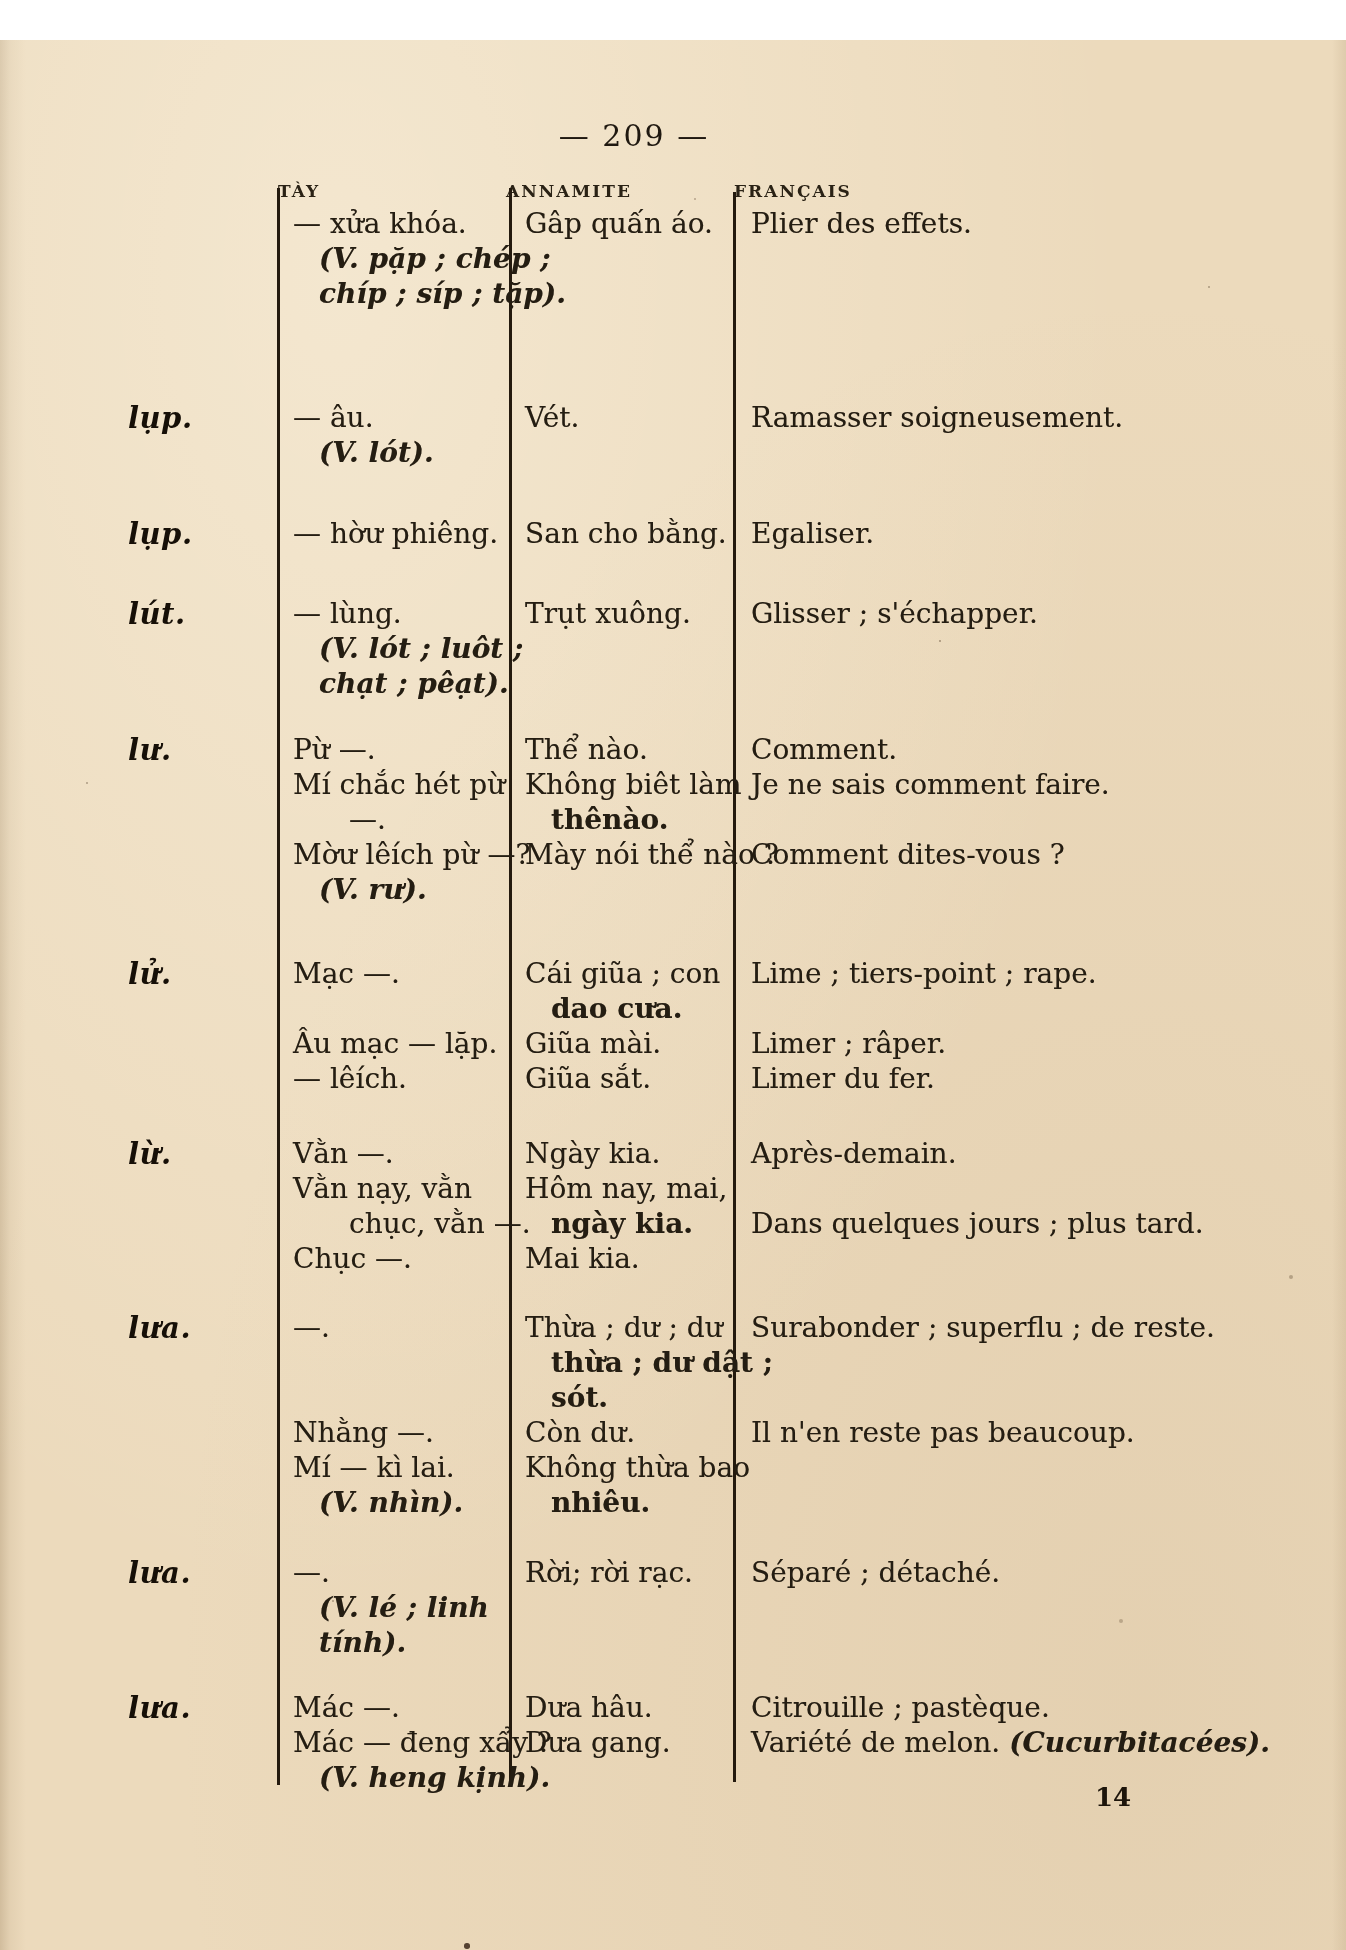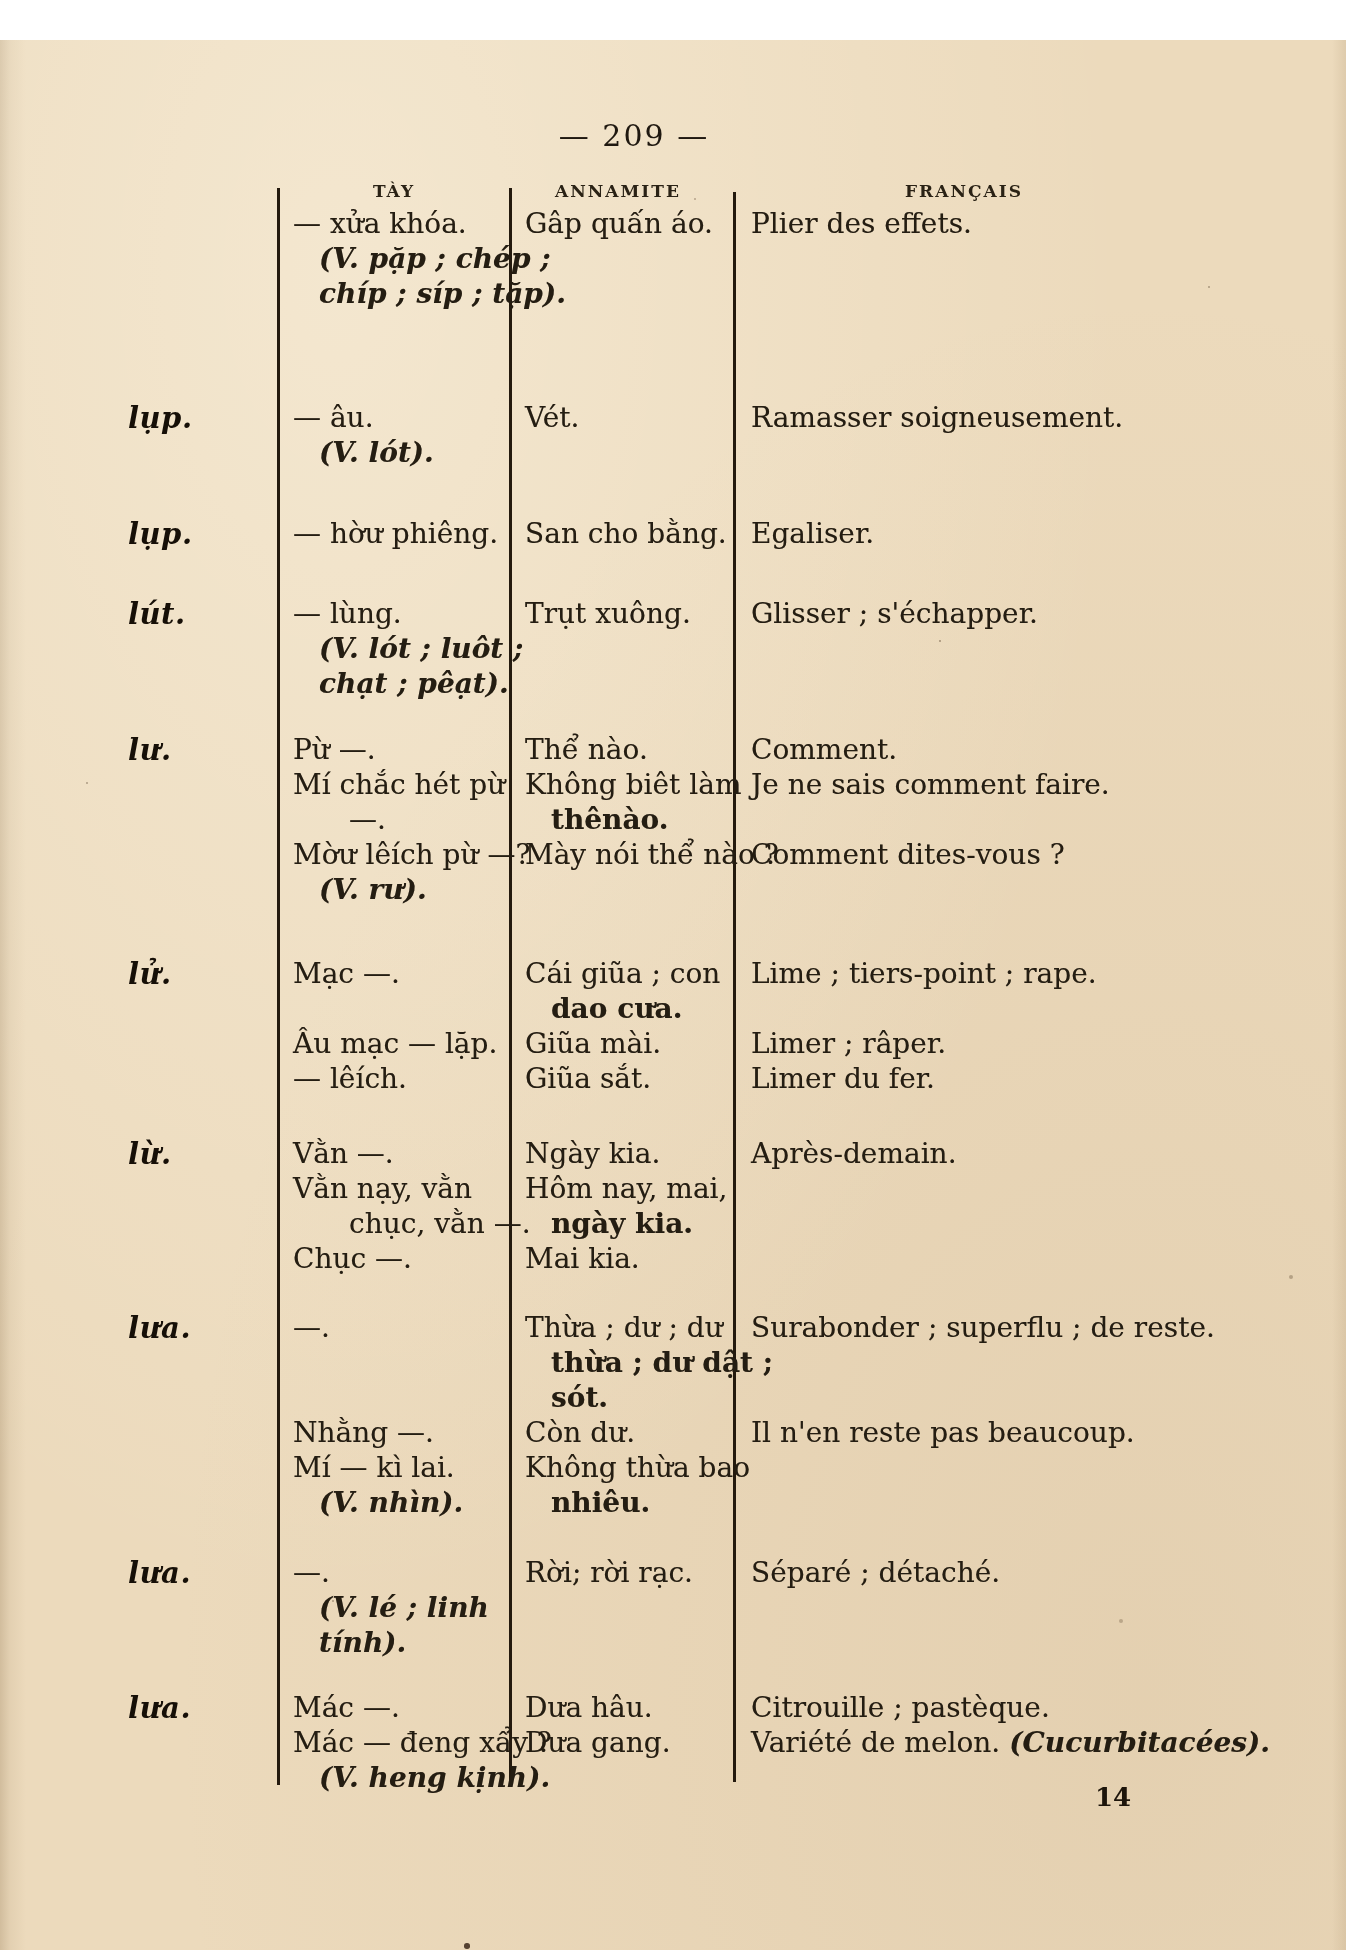--- a/index.html
+++ b/index.html
@@ -27,21 +27,21 @@
       1208px 246px 0 0   rgba(70,50,30,.40),
       1290px 1236px 0 1px rgba(90,70,45,.35),
       86px 742px  0 0    rgba(70,50,30,.40),
       332px 1560px 0 0   rgba(70,50,30,.40),
       1120px 1580px 0 1px rgba(90,70,45,.30),
       694px 158px 0 0    rgba(70,50,30,.35);
   }
   .page-header{position:absolute;top:78px;left:0;width:1268px;text-align:center;
     font-size:30px;letter-spacing:2px;color:#1f1810;}
   .col-head{position:absolute;top:141px;font-size:17px;font-weight:bold;letter-spacing:2px;
-    text-align:center;color:#2a2215;}
+    text-align:left;color:#2a2215;}
   .col-head.tay{left:278px;width:232px;}
   .col-head.ann{left:490px;width:224px;padding-left:16px;}
   .col-head.fra{left:734px;width:460px;}
   .rule{position:absolute;width:3px;background:#241a0e;}
   .rule.r1{left:277px;top:148px;height:1597px;}
   .rule.r2{left:509px;top:148px;height:1597px;}
   .rule.r3{left:733px;top:152px;height:1590px;}
   .entry{position:absolute;left:0;width:1346px;}
   .hw{position:absolute;left:128px;top:1px;width:145px;font-weight:bold;font-size:29px;
     letter-spacing:.5px;color:#160f07;font-style:italic;}
@@ -186,20 +186,21 @@
     </div>
     <div class="col ann">
       <div class="line">Ngày kia.</div>
       <div class="line">Hôm nay, mai,</div>
       <div class="line ind">ngày kia.</div>
       <div class="line">Mai kia.</div>
     </div>
     <div class="col fra">
       <div class="line">Après-demain.</div>
       <div class="line"></div>
+      <div class="line">Dans quelques jours ; plus tard.</div>
     </div>
   </div>
 
   <div class="entry" style="top:1270px">
     <div class="hw">lưa.</div>
     <div class="col tay">
       <div class="line">—.</div>
       <div class="line"></div>
       <div class="line"></div>
       <div class="line">Nhằng —.</div>

